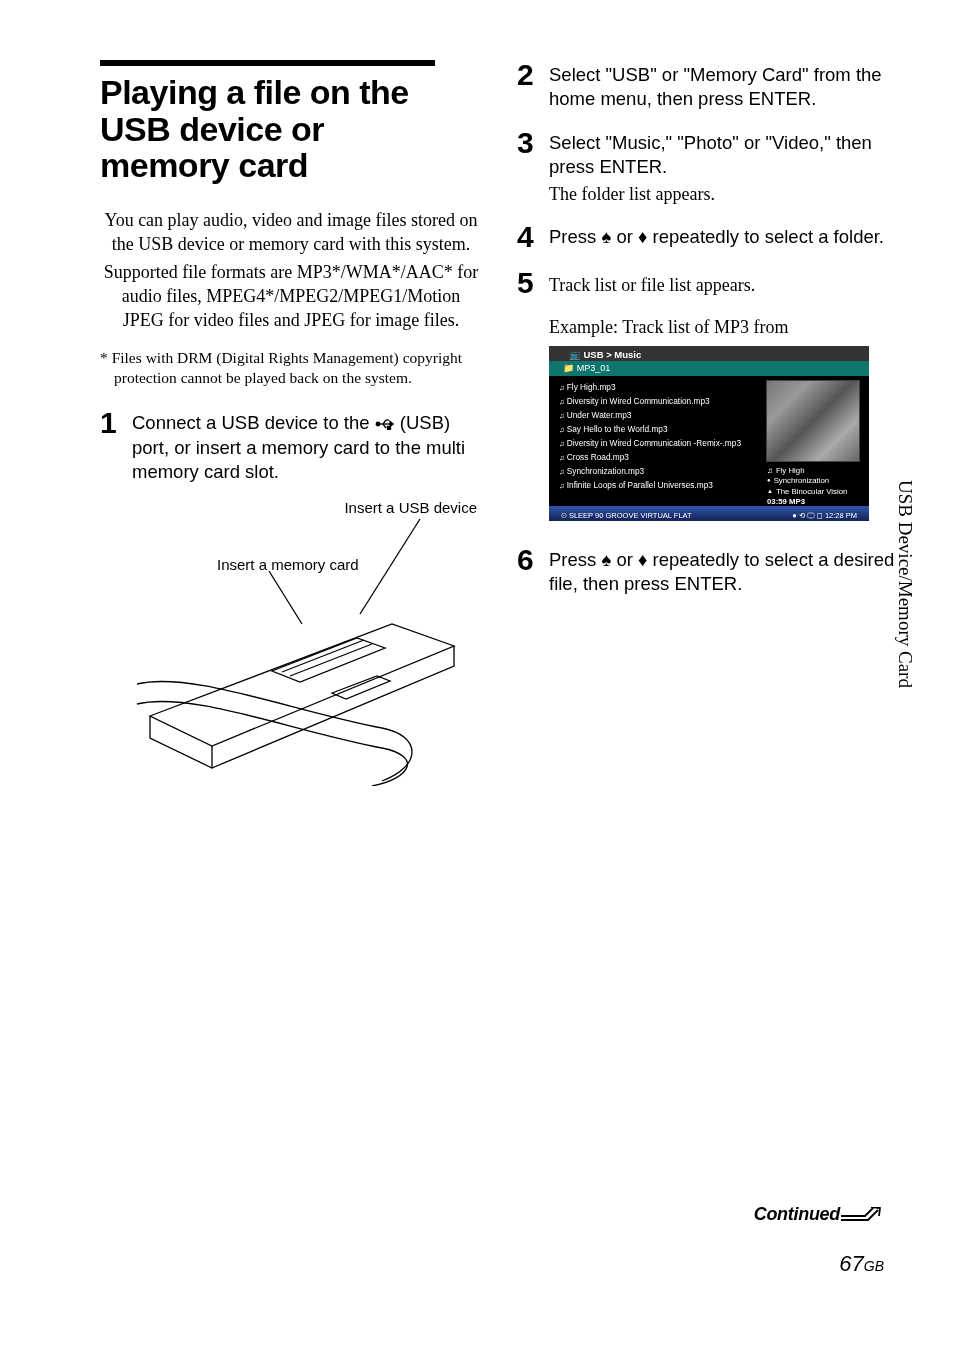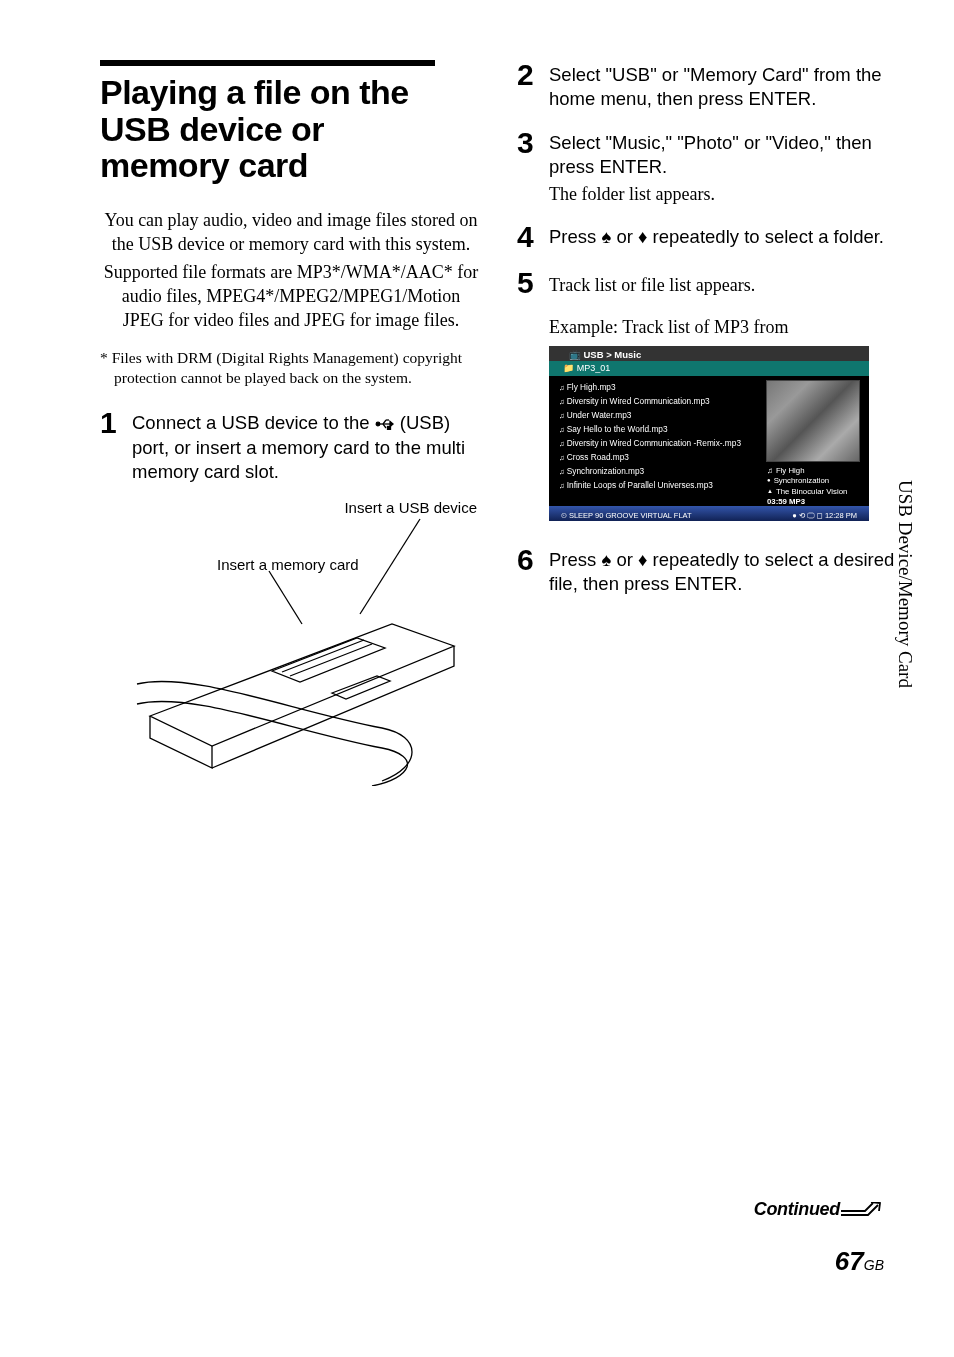--- a/index.html
+++ b/index.html
@@ -205,21 +205,21 @@
   }
   .continued-arrow {
     width: 44px; height: 16px;
     display:inline-block;
   }
   .pagenum {
     font-family: Arial, "Helvetica Neue", Helvetica, sans-serif;
     font-style: italic;
     margin-top: 26px;
   }
-  .pagenum .n { font-size: 26px; font-weight: 700; margin-left: 32px; }
+  .pagenum .n { font-size: 22px; font-weight: 400; margin-left: 32px; }
   .pagenum .g { font-size: 14px; }
 
   svg .line { stroke:#000; stroke-width:1.3; fill:none; }
 </style>
 </head>
 <body>
 
 <div class="page">
   <div class="columns">
 

